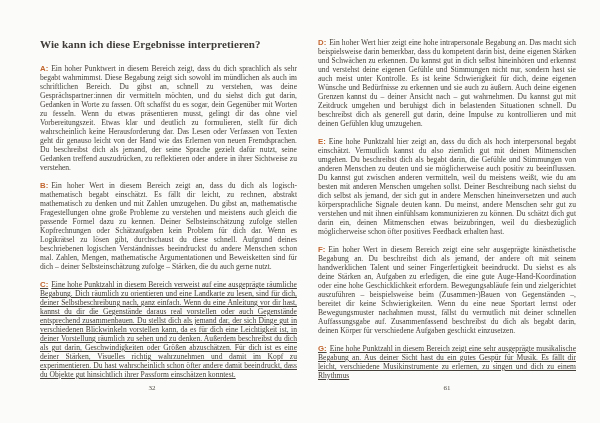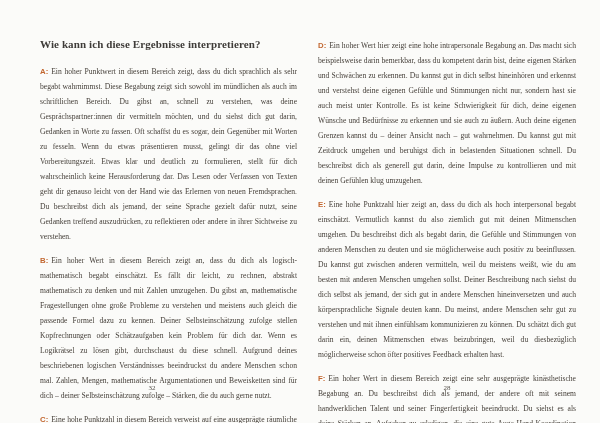--- a/index.html
+++ b/index.html
@@ -29,21 +29,21 @@
   .heading {
     font-family: Liberation Serif, serif;
     font-size: 11px;
     font-weight: 600;
     color: #3f3c39;
     letter-spacing: 0.1px;
     margin: 0 0 14px 0;
   }
   p.para {
     font-size: 7.6px;
-    line-height: 15px;
+    line-height: 9px;
     color: #46403a;
     text-align: justify;
     margin: 0 0 9px 0;
   }
   p.para:last-of-type { margin-bottom: 0; text-decoration: underline; }
   .marker {
     font-family: "Liberation Sans", sans-serif;
     font-weight: 700;
     color: #c2662f;
     margin-right: 3px;
@@ -88,15 +88,15 @@
     </p>
     <p class="para">
       <span class="marker">F:</span><span>Ein hoher Wert in diesem Bereich zeigt eine sehr ausgeprägte kinästhetische Begabung an. Du beschreibst dich als jemand, der andere oft mit seinem handwerklichen Talent und seiner Fingerfertigkeit beeindruckt. Du siehst es als deine Stärken an, Aufgaben zu erledigen, die eine gute Auge-Hand-Koordination oder eine hohe Geschicklichkeit erfordern. Bewegungsabläufe fein und zielgerichtet auszuführen – beispielsweise beim (Zusammen-)Bauen von Gegenständen –, bereitet dir keine Schwierigkeiten. Wenn du eine neue Sportart lernst oder Bewegungsmuster nachahmen musst, fällst du vermutlich mit deiner schnellen Auffassungsgabe auf. Zusammenfassend beschreibst du dich als begabt darin, deinen Körper für verschiedene Aufgaben geschickt einzusetzen.</span>
     </p>
     <p class="para">
       <span class="marker">G:</span><span>Eine hohe Punktzahl in diesem Bereich zeigt eine sehr ausgeprägte musikalische Begabung an. Aus deiner Sicht hast du ein gutes Gespür für Musik. Es fällt dir leicht, verschiedene Musikinstrumente zu erlernen, zu singen und dich zu einem Rhythmus</span>
     </p>
   </div>
 
   <div class="page-number pn-left">32</div>
-  <div class="page-number pn-right">28</div>
+  <div class="page-number pn-right">61</div>
 
 </div>
 
 </body></html>

